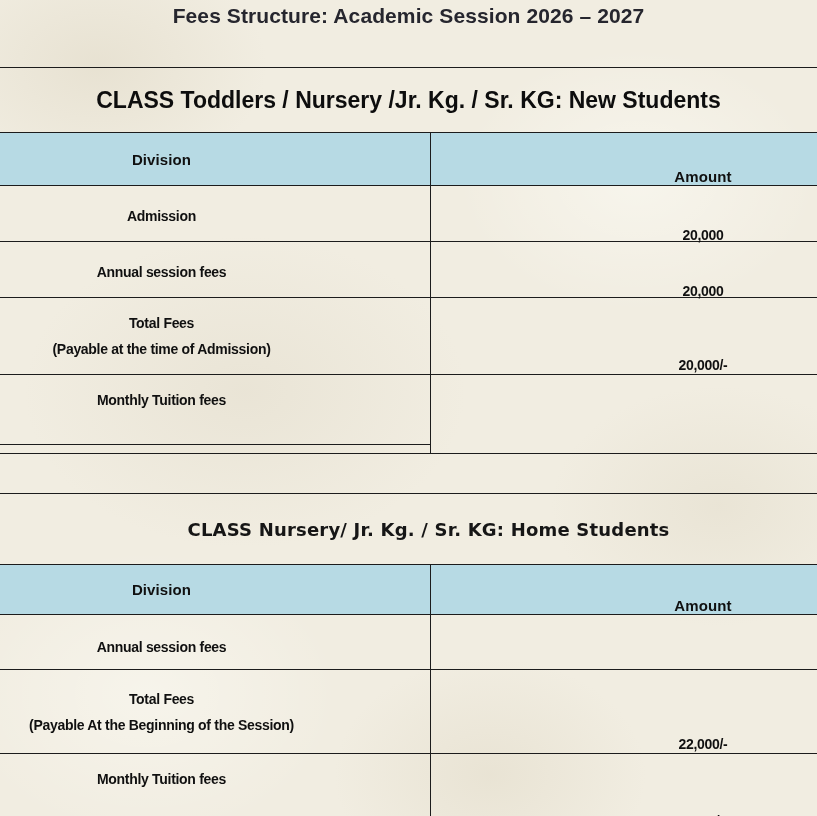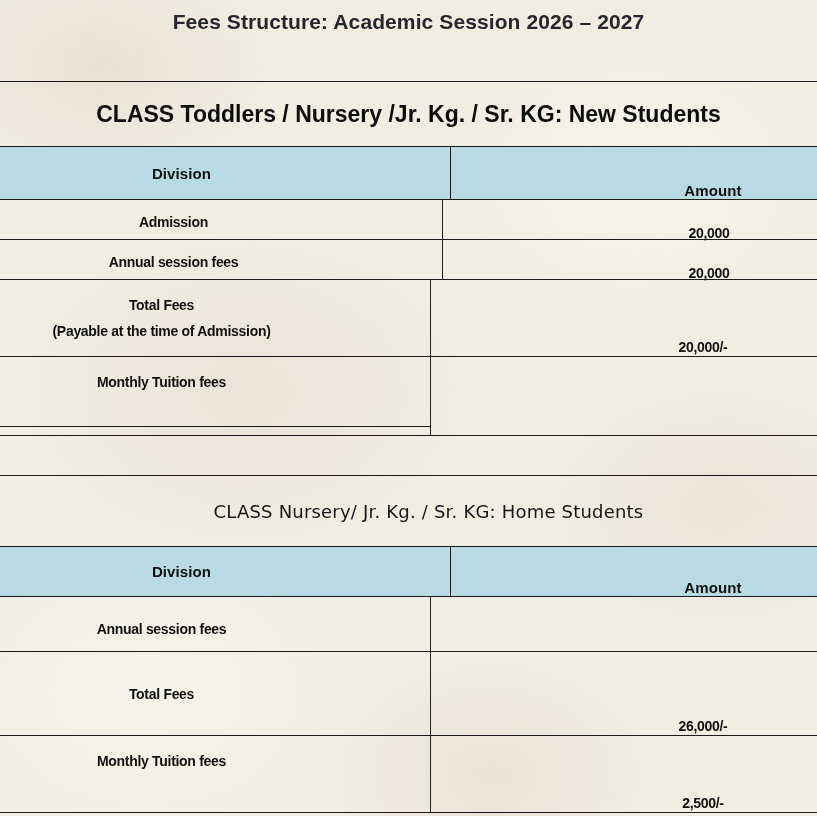--- a/index.html
+++ b/index.html
@@ -20,24 +20,24 @@
       radial-gradient(ellipse 300px 220px at 78% 22%, rgba(255,255,250,.45), transparent 60%),
       radial-gradient(ellipse 340px 240px at 30% 48%, rgba(216,208,188,.30), transparent 65%),
       radial-gradient(ellipse 280px 200px at 88% 62%, rgba(214,206,184,.28), transparent 60%),
       radial-gradient(ellipse 320px 240px at 18% 85%, rgba(255,255,250,.40), transparent 60%),
       radial-gradient(ellipse 240px 180px at 60% 95%, rgba(214,205,182,.30), transparent 65%);
     color:var(--ink);
   }
 
   
   .title-block{
-    height:82px;
+    height:68px;
     border-bottom:1px solid var(--border);
     text-align:center;
-    padding-top:10px;
+    padding-top:4px;
   }
   .page-title{
     font-size:21px;
     font-weight:bold;
     color:var(--title-ink);
     letter-spacing:.1px;
   }
   .section-heading{
     display:flex;align-items:center;justify-content:center;
     text-align:center;
@@ -45,36 +45,35 @@
   .sh1{
     height:64px;
     font-size:23px;
     font-weight:bold;
     color:#0d0d0d;
   }
   .sh2{
     height:70px;
     font-family:"DejaVu Sans",sans-serif;
     font-size:18px;
-    font-weight:400;
+    font-weight:700;
     color:#161616;
     letter-spacing:.2px;
     margin-left:40px;
   }
 
   
   .ftable{width:817px;}
   .row{
     display:flex;
     border-bottom:1px solid var(--border);
   }
   .thead{
     background:var(--blue);
     border-top:1px solid var(--border);
-    padding-left:20px;
   }
   .cl{
     width:431px;
     border-right:1px solid var(--border);
     display:flex;flex-direction:column;
     justify-content:center;align-items:center;
     padding-right:107px;
     text-align:center;
   }
   .cr{
@@ -92,21 +91,21 @@
   .cell-text{
     font-size:14px;
     font-weight:bold;
     letter-spacing:-.3px;
     line-height:17px;
   }
   .line{line-height:26px;}
   .shift3{position:relative;top:3px;}
   .shift5{position:relative;top:5px;}
 
-  .h54{height:54px;} .h56{height:40px;padding-left:12px;} .h77{height:77px;} .h70{height:70px;}
+  .h54{height:54px;} .h56{height:56px;} .h77{height:77px;} .h70{height:70px;}
   .h51{height:51px;} .h55{height:55px;} .h84{height:84px;}
 
   
   .row.open-bottom{border-bottom:none;}
   .row.open-bottom .cl{border-bottom:1px solid var(--border);}
   .row.open-bottom .cl-top{justify-content:flex-start;padding-top:17px;}
   .cl-top{justify-content:flex-start !important;padding-top:17px;}
 
   
   .stub{height:9px;border-bottom:1px solid var(--border);}
@@ -187,23 +186,24 @@
 
   <div class="row h55">
     <div class="cl">
       <div class="cell-text shift5">Annual session fees</div>
     </div>
   </div>
 
   <div class="row h84">
     <div class="cl">
       <div class="cell-text line">Total Fees</div>
-    </div>
-    <div class="cr">
-      <div class="cell-text">26,000/-</div>
+      <div class="cell-text line">(Payable At the Beginning of the Session)</div>
+    </div>
+    <div class="cr">
+      <div class="cell-text">22,000/-</div>
     </div>
   </div>
 
   <div class="row h77">
     <div class="cl cl-top">
       <div class="cell-text">Monthly Tuition fees</div>
     </div>
     <div class="cr">
       <div class="cell-text">2,500/-</div>
     </div>

